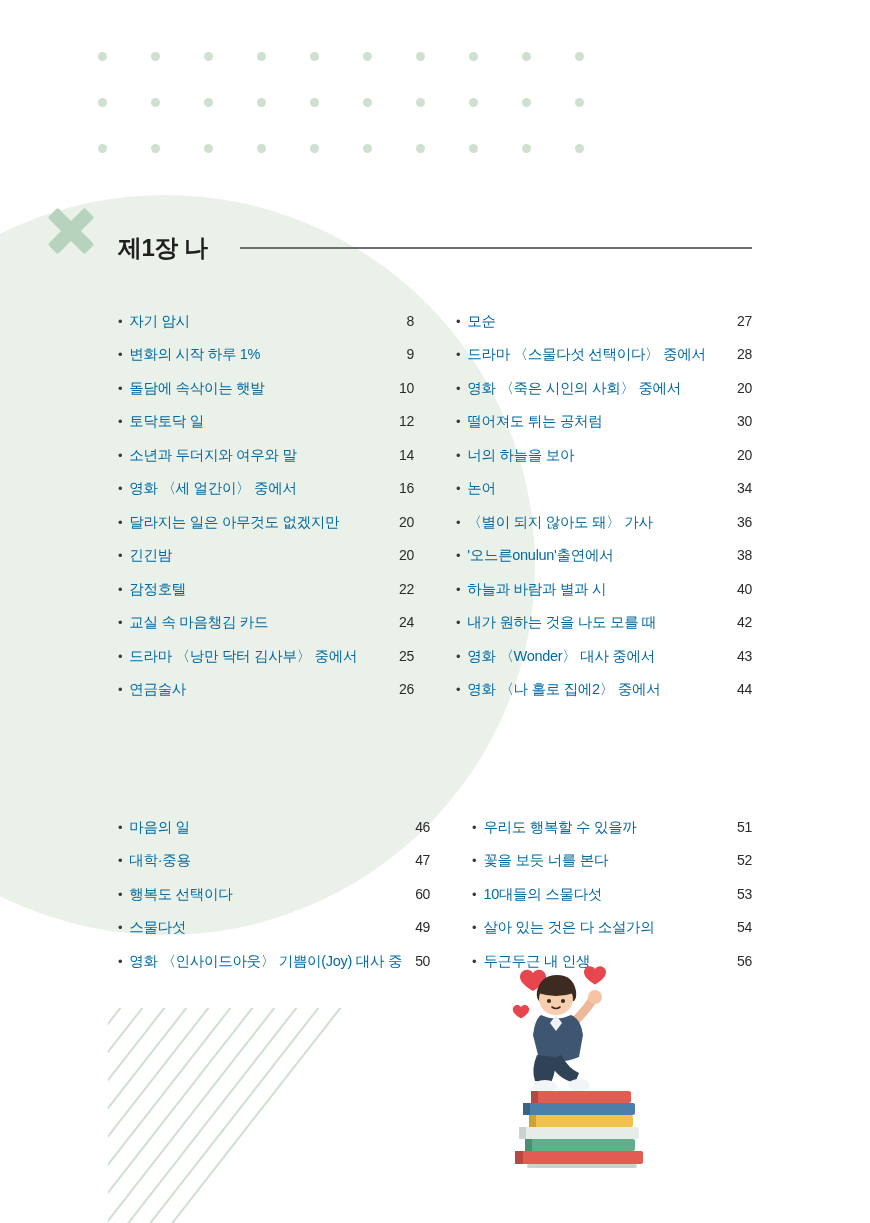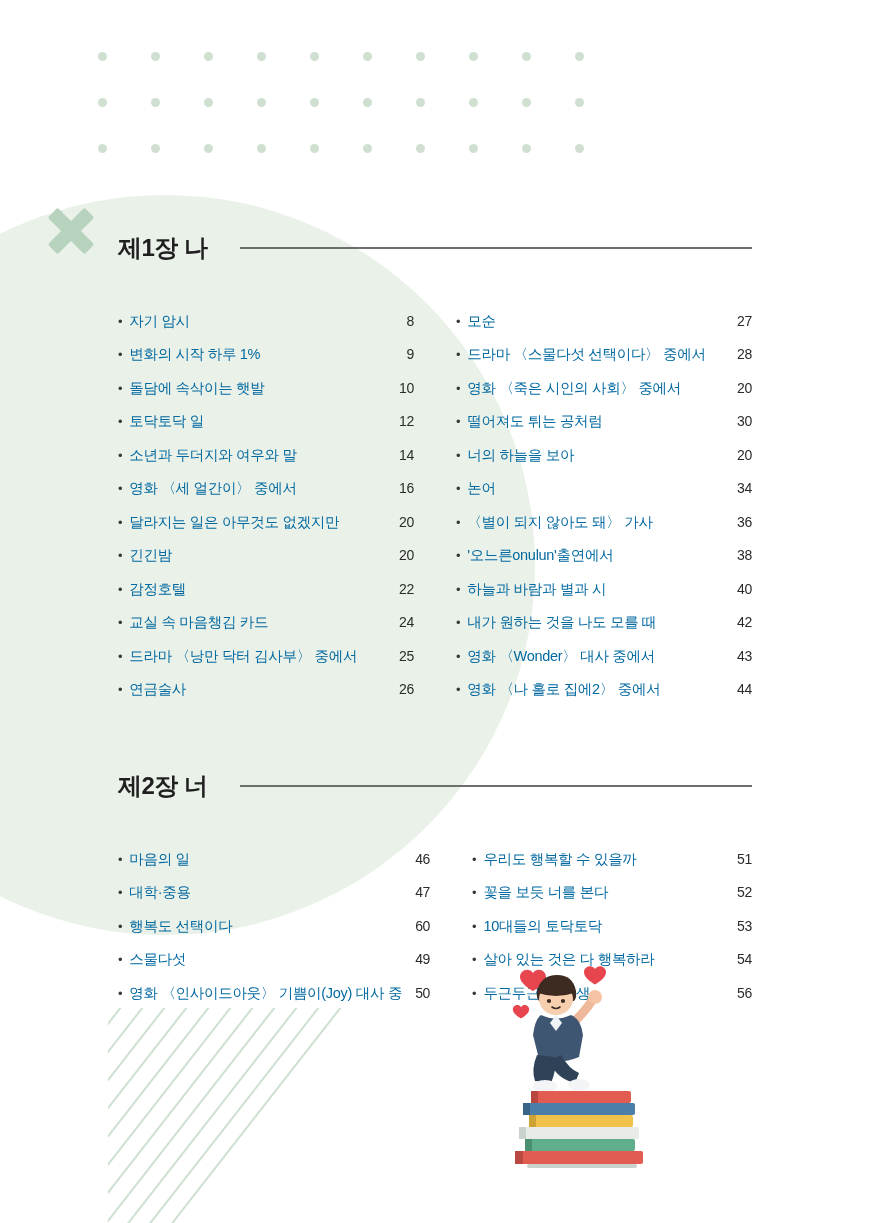--- a/index.html
+++ b/index.html
@@ -378,24 +378,20 @@
             <span class="toc-bullet">•</span>
             <span class="toc-label">영화 〈나 홀로 집에2〉 중에서</span>
             <span class="toc-filler"></span>
             <span class="toc-page">44</span>
           </div>
         </div>
     </div>
   </section>
 
   <section class="chapter" id="chapter2">
-    <div class="chapter-head">
-      <div class="chapter-title">제2장 너</div>
-      <div class="chapter-rule"></div>
-    </div>
     <div class="toc-cols">
       <div class="toc-col" id="c2-col0">
           <div class="toc-row">
             <span class="toc-bullet">•</span>
             <span class="toc-label">마음의 일</span>
             <span class="toc-filler"></span>
             <span class="toc-page">46</span>
           </div>
           <div class="toc-row">
             <span class="toc-bullet">•</span>
@@ -430,27 +426,27 @@
             <span class="toc-page">51</span>
           </div>
           <div class="toc-row">
             <span class="toc-bullet">•</span>
             <span class="toc-label">꽃을 보듯 너를 본다</span>
             <span class="toc-filler"></span>
             <span class="toc-page">52</span>
           </div>
           <div class="toc-row">
             <span class="toc-bullet">•</span>
-            <span class="toc-label">10대들의 토닥토닥</span>
+            <span class="toc-label">10대들의 스물다섯</span>
             <span class="toc-filler"></span>
             <span class="toc-page">53</span>
           </div>
           <div class="toc-row">
             <span class="toc-bullet">•</span>
-            <span class="toc-label">살아 있는 것은 다 행복하라</span>
+            <span class="toc-label">살아 있는 것은 다 소설가의</span>
             <span class="toc-filler"></span>
             <span class="toc-page">54</span>
           </div>
           <div class="toc-row">
             <span class="toc-bullet">•</span>
             <span class="toc-label">두근두근 내 인생</span>
             <span class="toc-filler"></span>
             <span class="toc-page">56</span>
           </div>
         </div>

